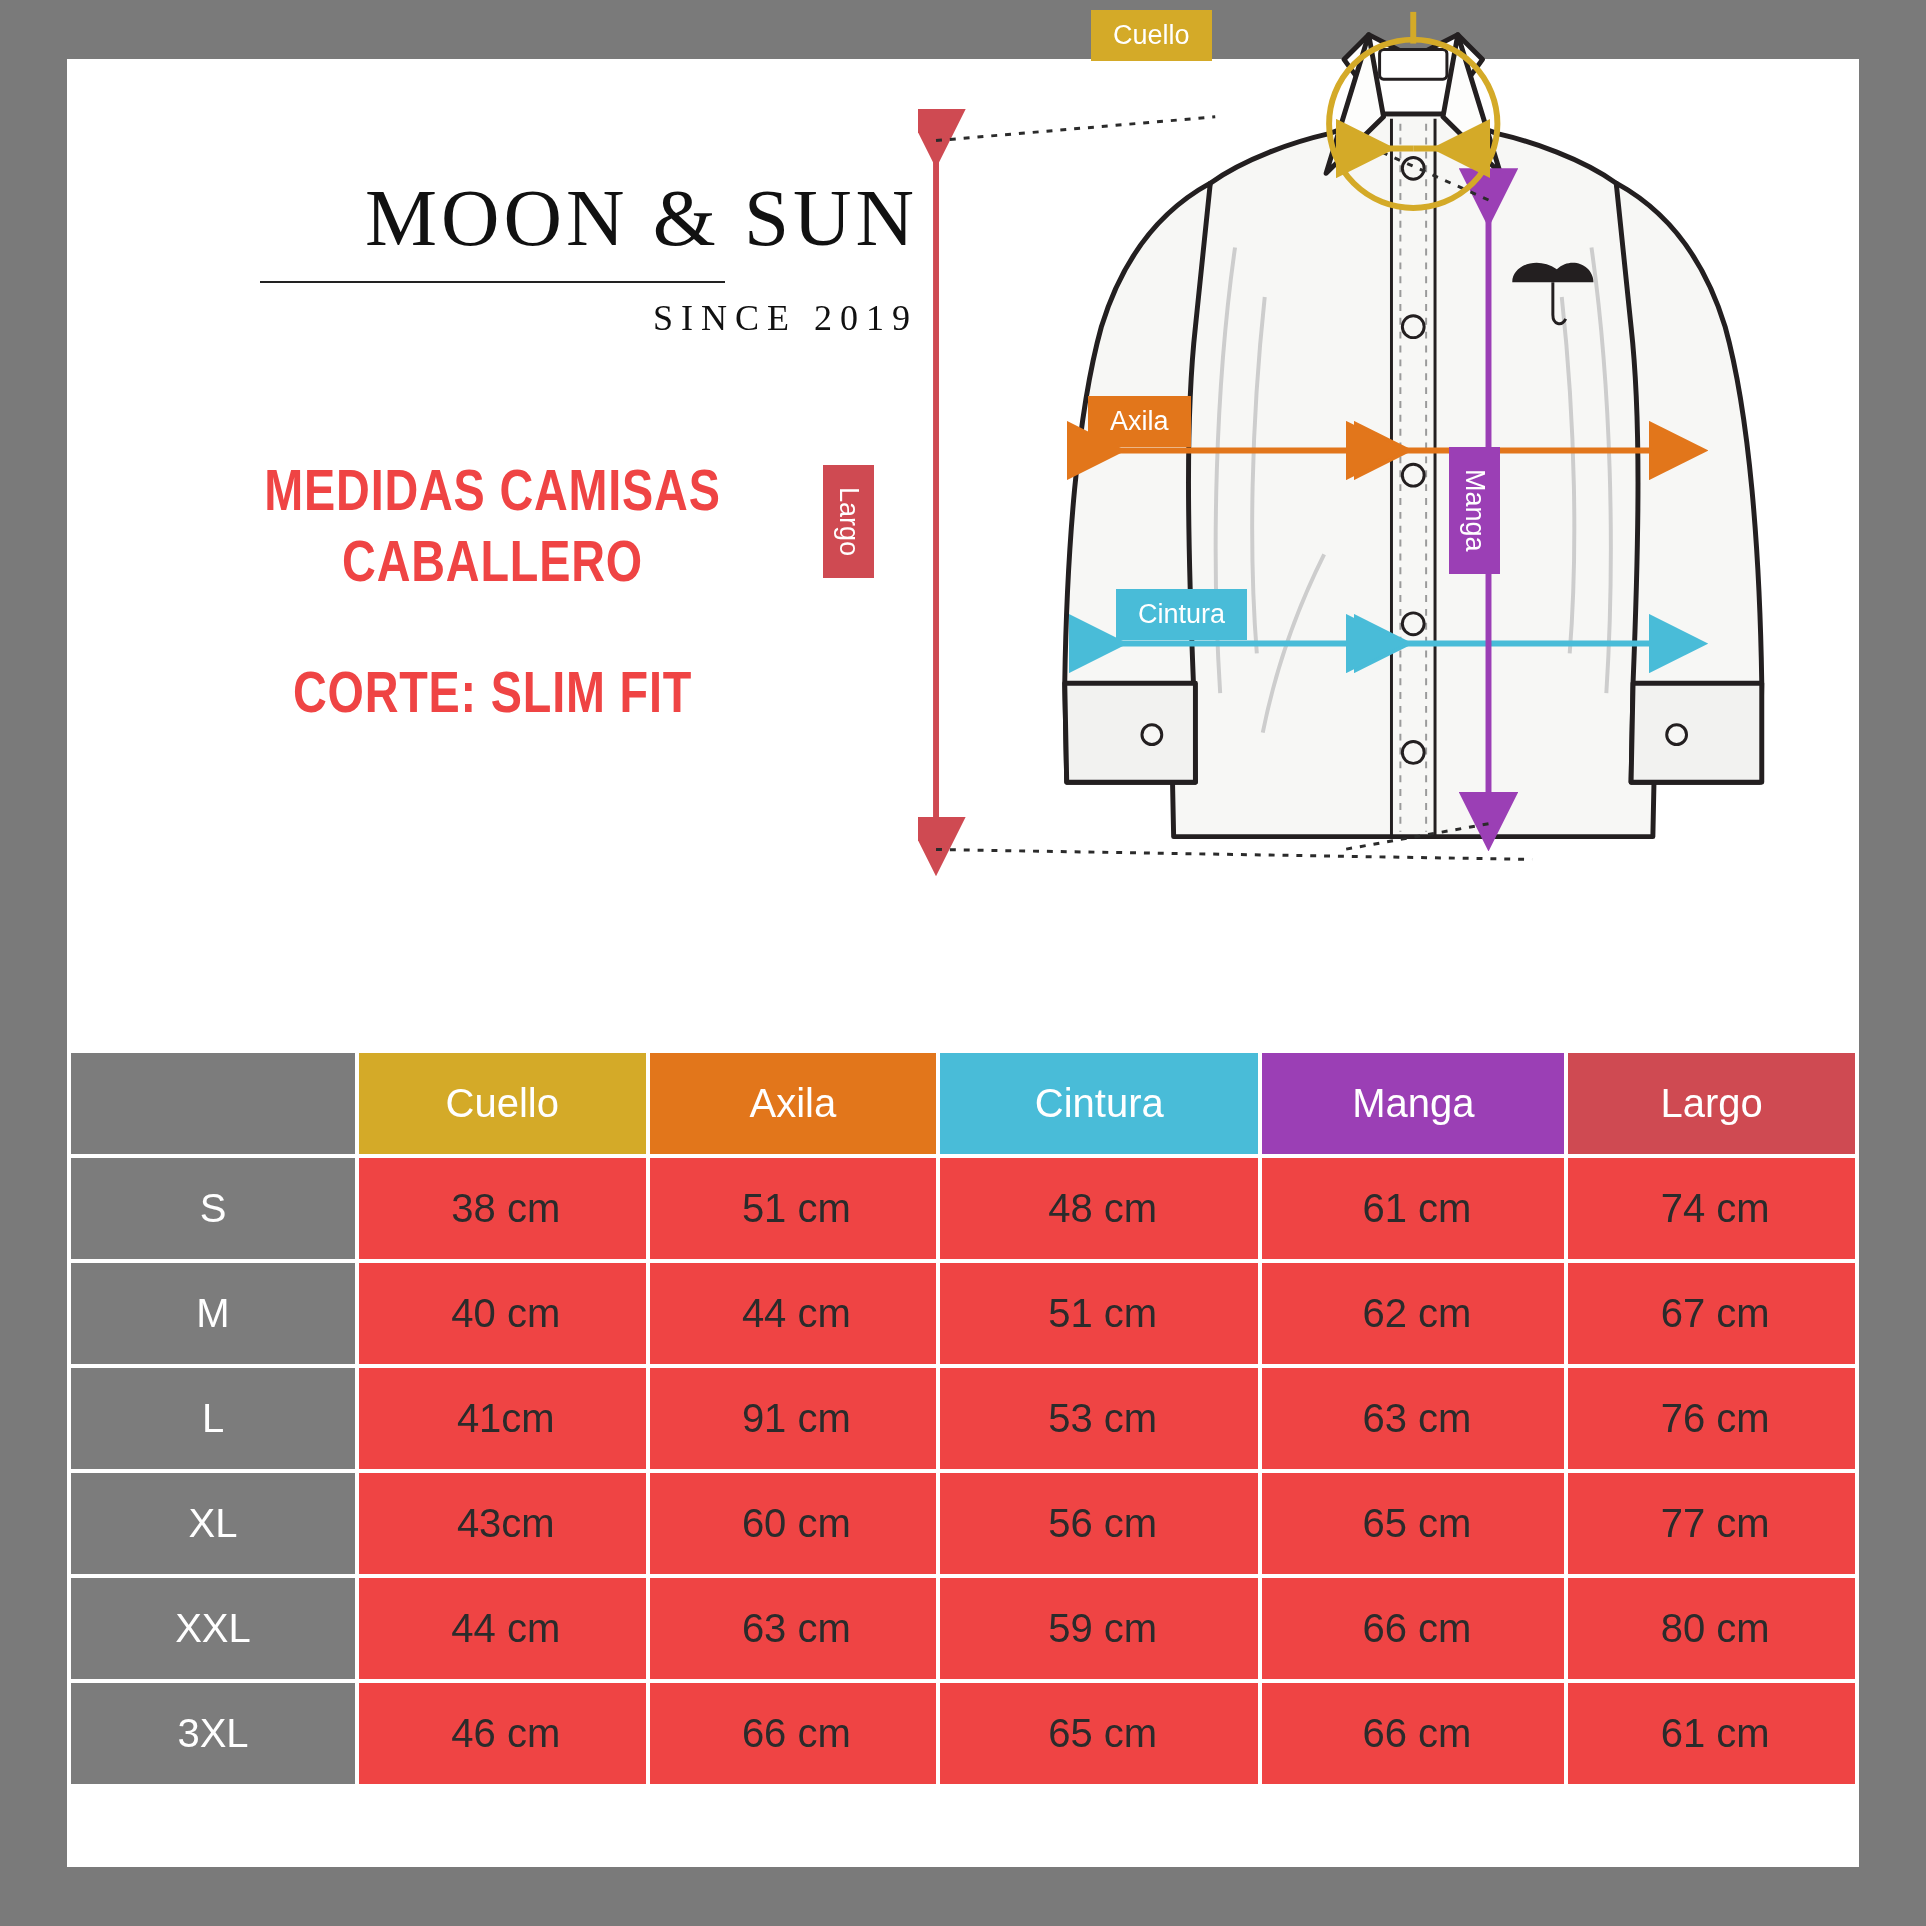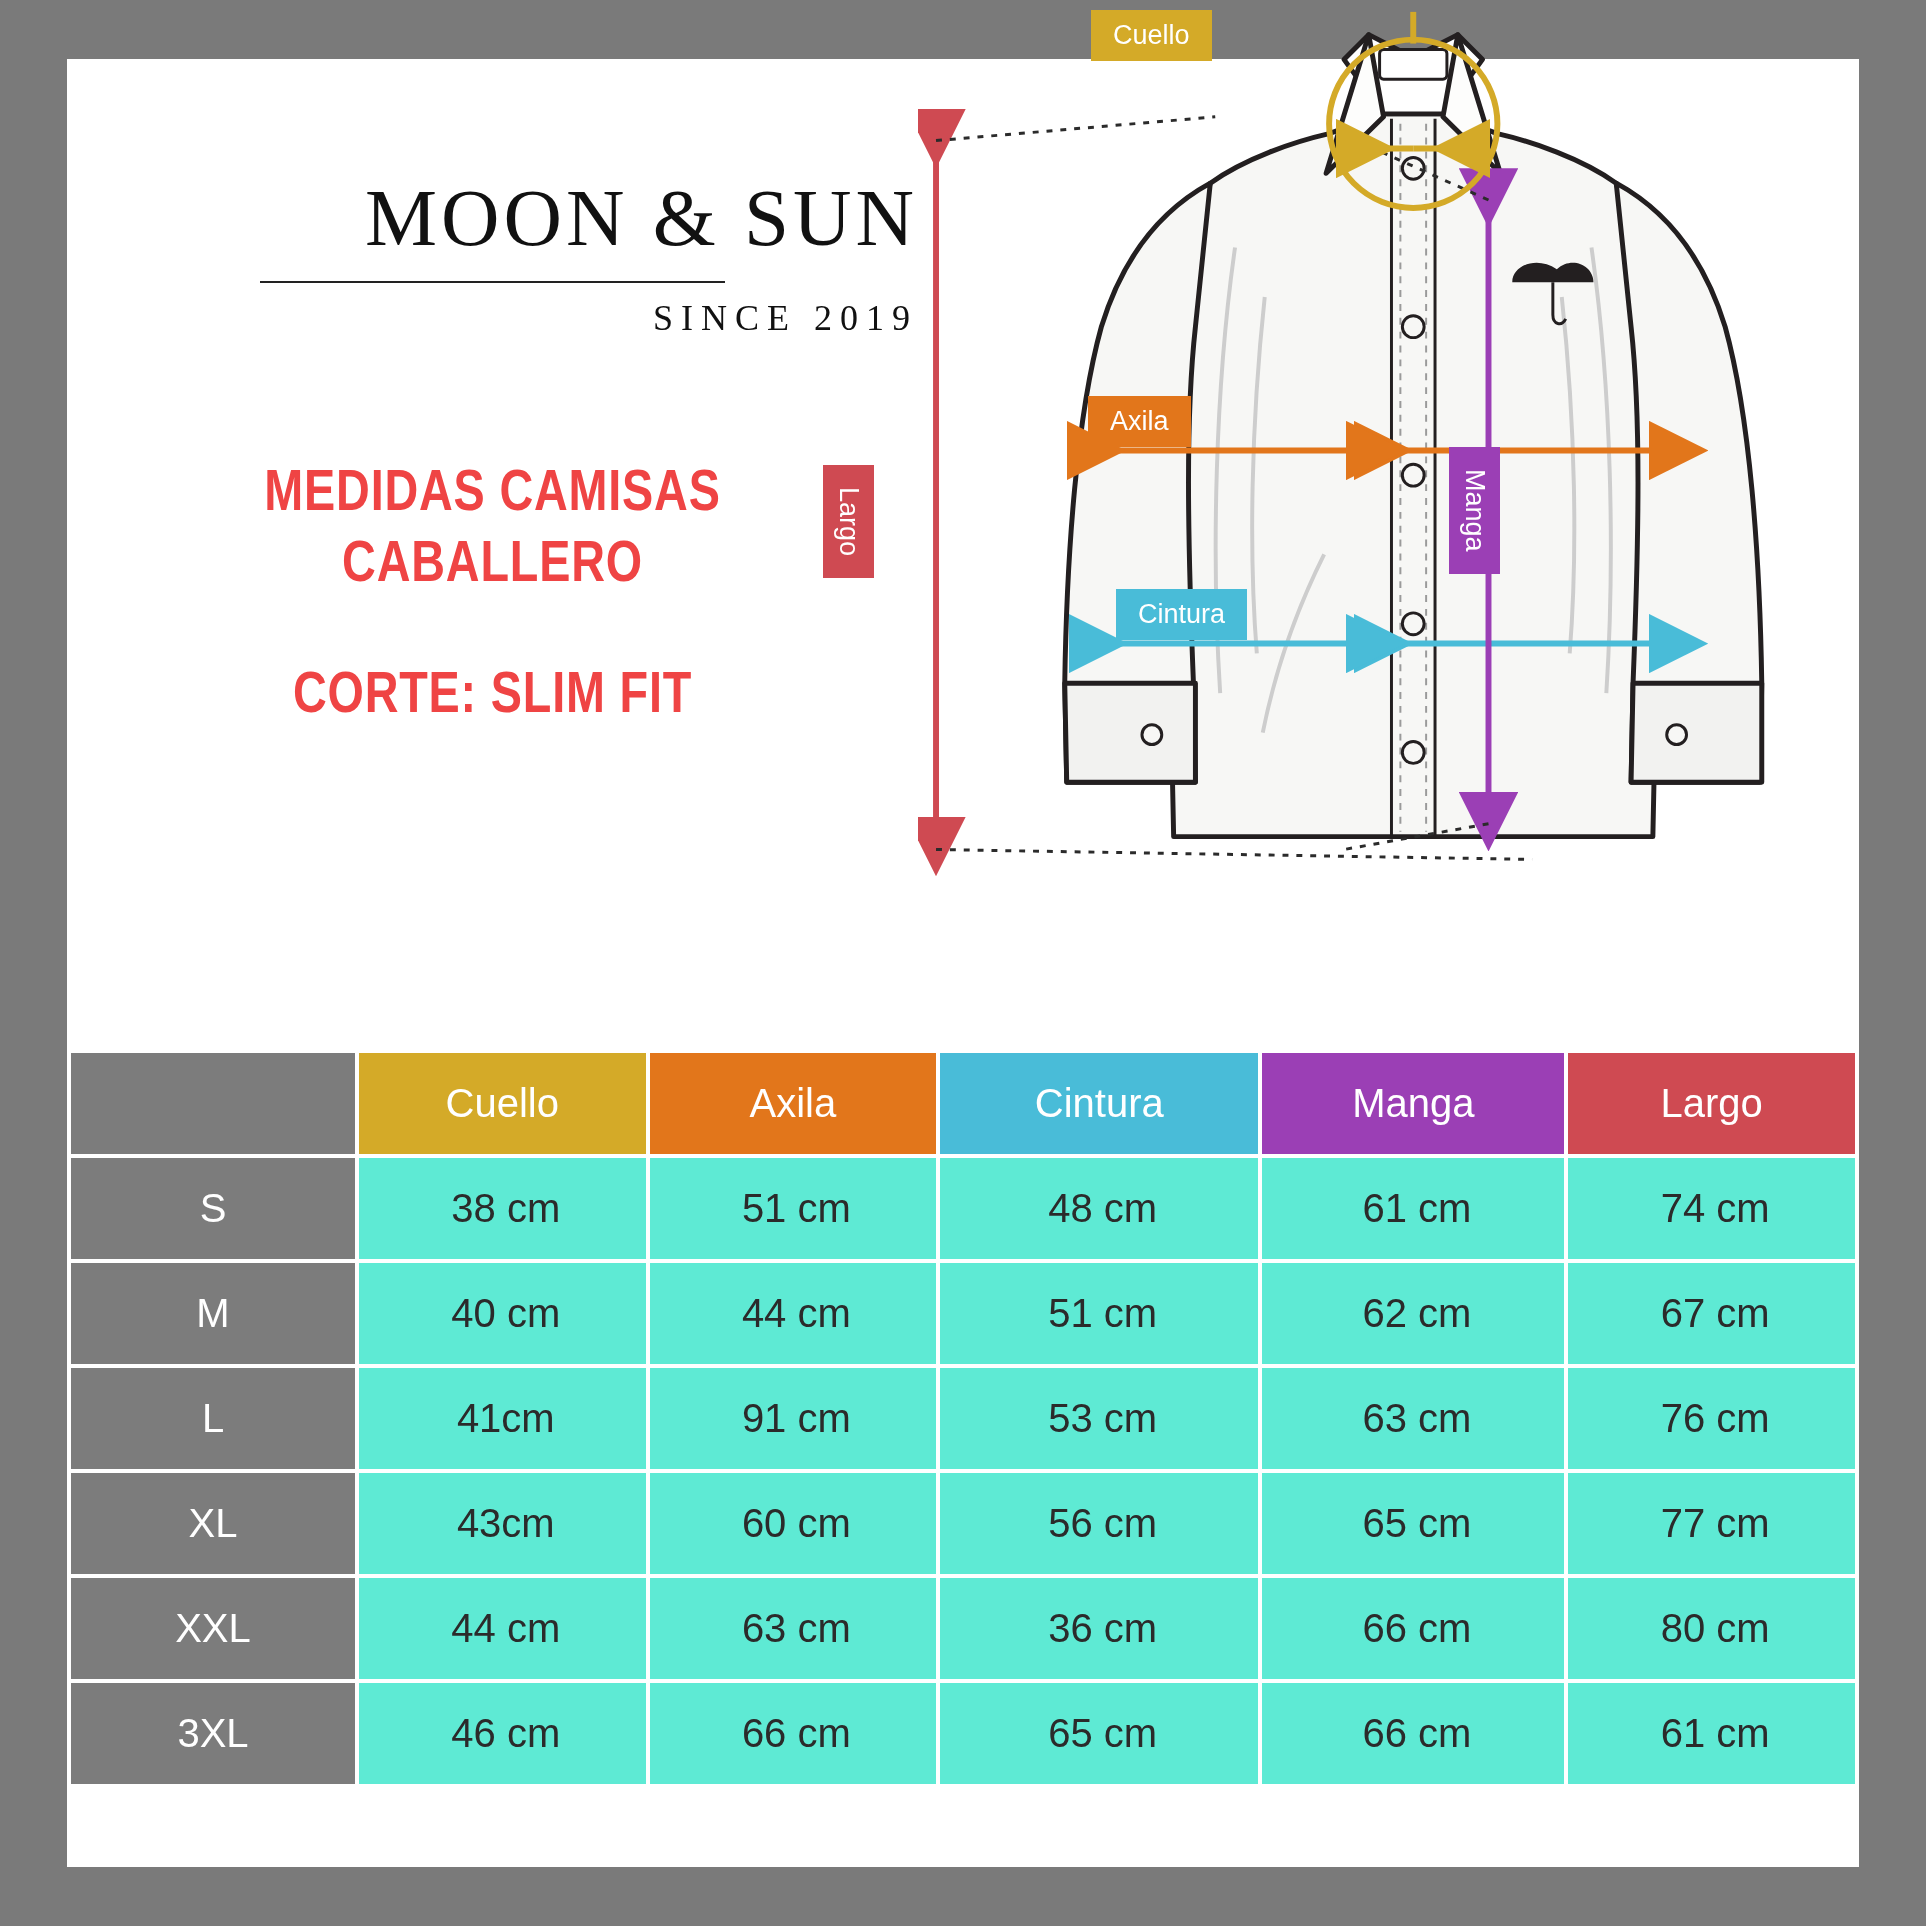--- a/index.html
+++ b/index.html
@@ -120,21 +120,21 @@
   th, td {
     height: 99px;
     text-align: center;
     vertical-align: middle;
     font-size: 40px;
     font-weight: normal;
   }
   th.corner { background: #7c7c7c; width: 282px; }
   th.h { color: #ffffff; font-weight: normal; font-size: 40px; }
   td.size { background: #7c7c7c; color: #ffffff; font-size: 40px; }
-  td.val { background: #5eead4; color: #2b2b2b; padding-left: 8px; }
+  td.val { background: #ef4444; color: #2b2b2b; padding-left: 8px; }
 </style>
 </head>
 <body>
 
 <div class="page">
 
   <div class="top">
 
     <div class="brand-block">
       <div class="brand-name">MOON &amp; SUN</div>
@@ -315,21 +315,21 @@
           <td class="val">43cm</td>
           <td class="val">60 cm</td>
           <td class="val">56 cm</td>
           <td class="val">65 cm</td>
           <td class="val">77 cm</td>
         </tr>
         <tr>
           <td class="size">XXL</td>
           <td class="val">44 cm</td>
           <td class="val">63 cm</td>
-          <td class="val">36 cm</td>
+          <td class="val">59 cm</td>
           <td class="val">66 cm</td>
           <td class="val">80 cm</td>
         </tr>
         <tr>
           <td class="size">3XL</td>
           <td class="val">46 cm</td>
           <td class="val">66 cm</td>
           <td class="val">65 cm</td>
           <td class="val">66 cm</td>
           <td class="val">61 cm</td>

